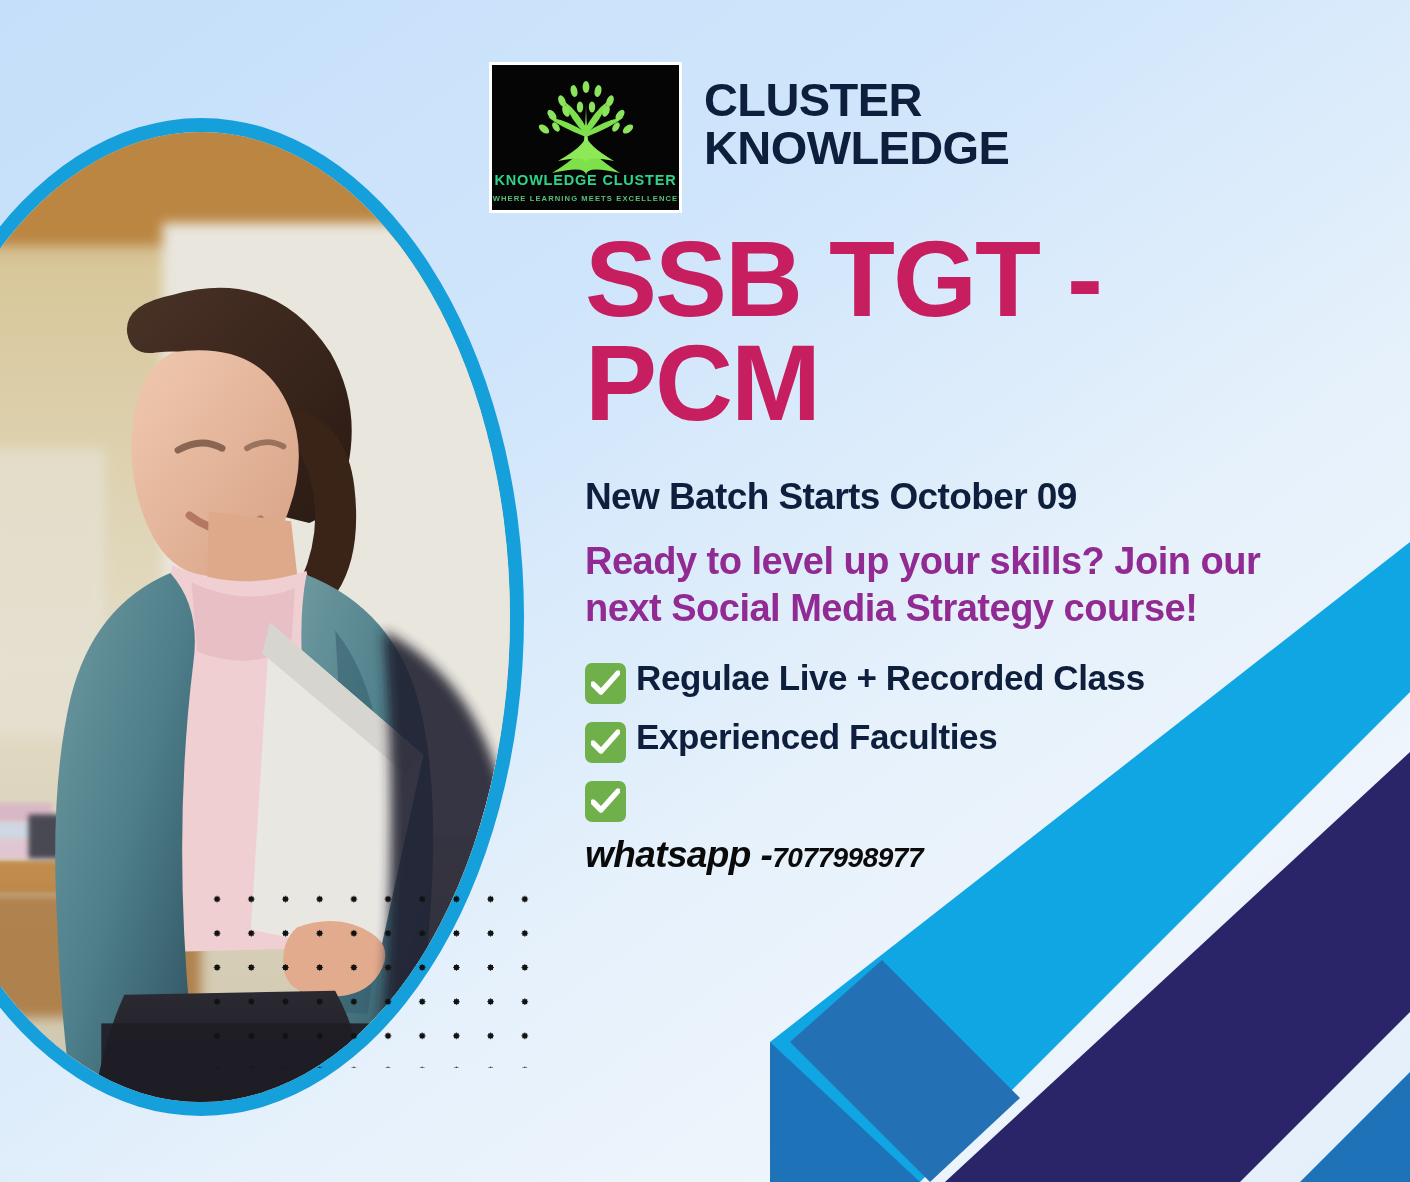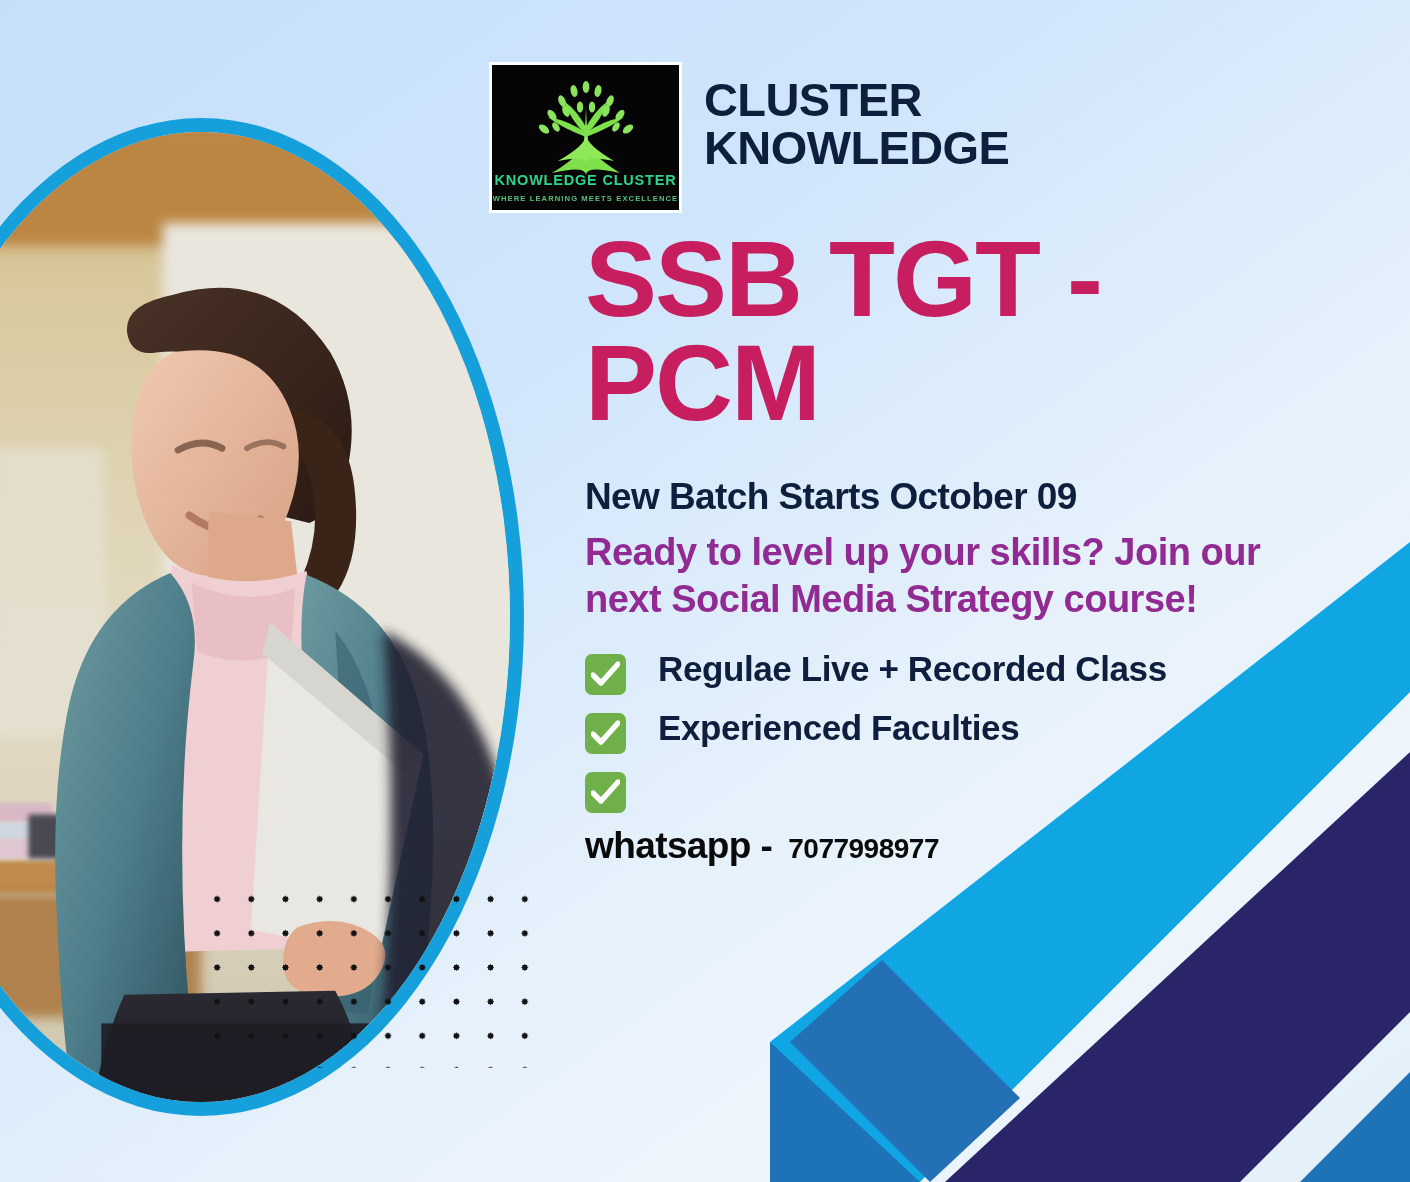--- a/index.html
+++ b/index.html
@@ -117,41 +117,41 @@
   .batch {
     margin-top: 42px;
     padding-left: 96px;
     font-size: 37px;
     font-weight: 700;
     color: #0d1f3c;
     letter-spacing: -0.6px;
   }
 
   .pitch {
-    margin-top: 11px;
+    margin-top: 20px;
     padding-left: 96px;
     font-size: 38px;
     line-height: 1.22;
     font-weight: 700;
     color: #912a92;
     letter-spacing: -0.5px;
     max-width: 720px;
   }
 
   .features {
     margin-top: 26px;
     padding-left: 96px;
     list-style: none;
     padding-right: 0;
     margin-bottom: 0;
   }
   .feature {
     display: flex;
     align-items: flex-start;
-    gap: 32px;
+    gap: 10px;
     margin-bottom: 12px;
   }
   .check {
     flex: 0 0 auto;
     width: 41px;
     height: 41px;
     border-radius: 7px;
     background: #6fb04b;
     position: relative;
     margin-top: 6px;
@@ -176,21 +176,22 @@
   }
   .whatsapp {
     margin-top: 4px;
     padding-left: 96px;
     font-size: 37px;
     font-weight: 700;
     color: #0a0a0a;
     letter-spacing: -0.6px;
     display: flex;
     align-items: baseline;
-    gap: 16px;
+    gap: 0;
+    font-style: italic;
   }
   .wa-num { font-size: 28px; letter-spacing: -0.5px; }
 </style>
 </head>
 <body>
 
 <div id="poster">
 
   <div class="photo-wrap">
     <div class="photo-ring">

